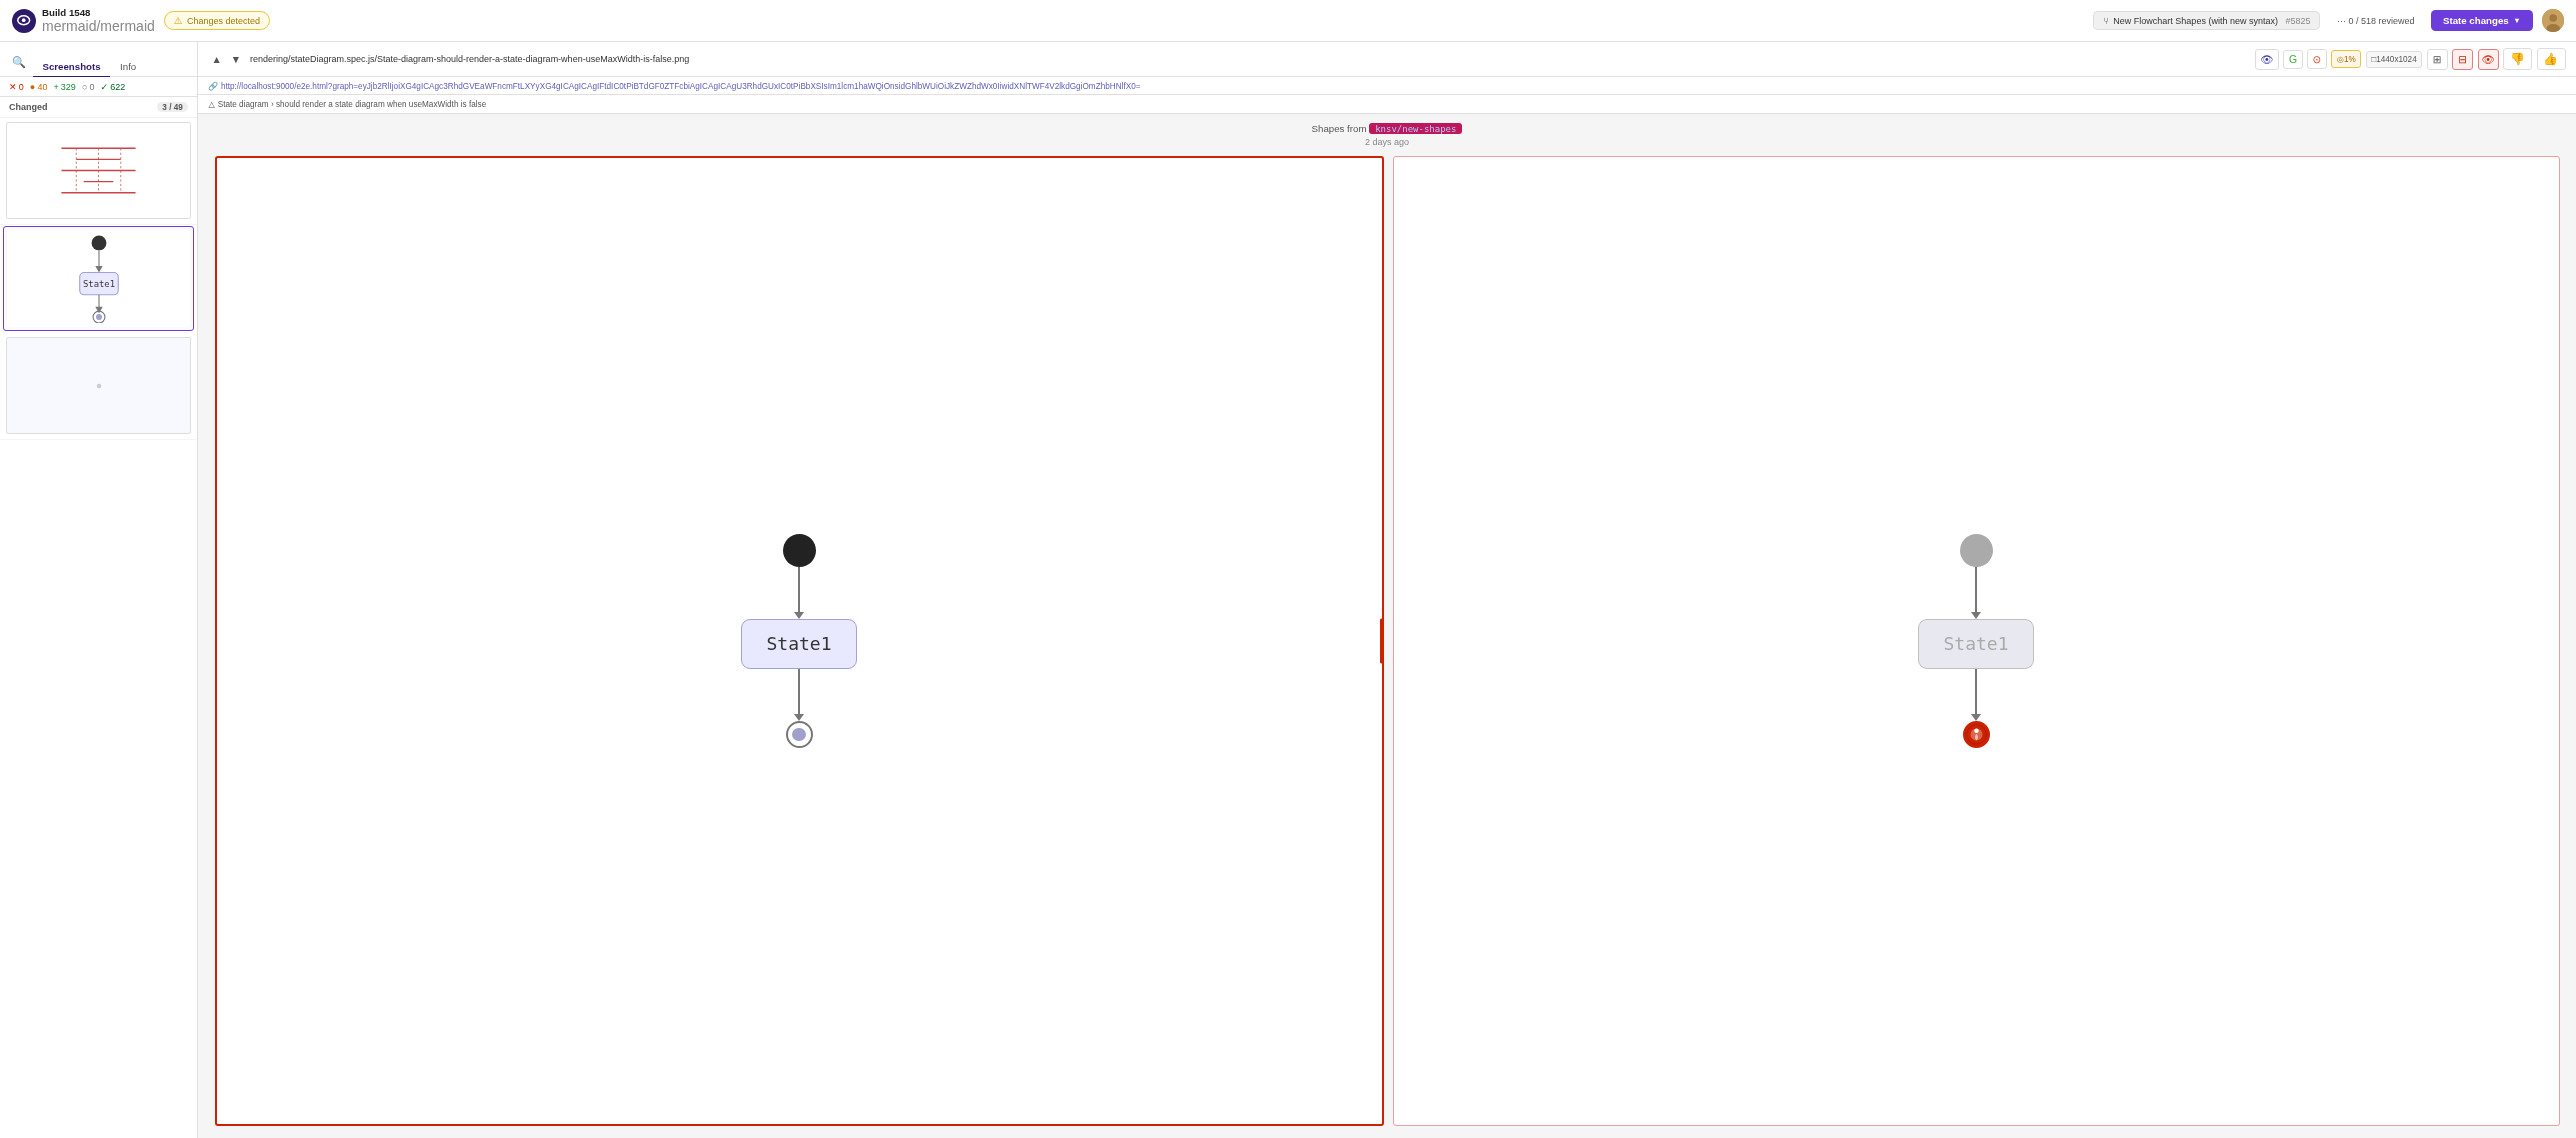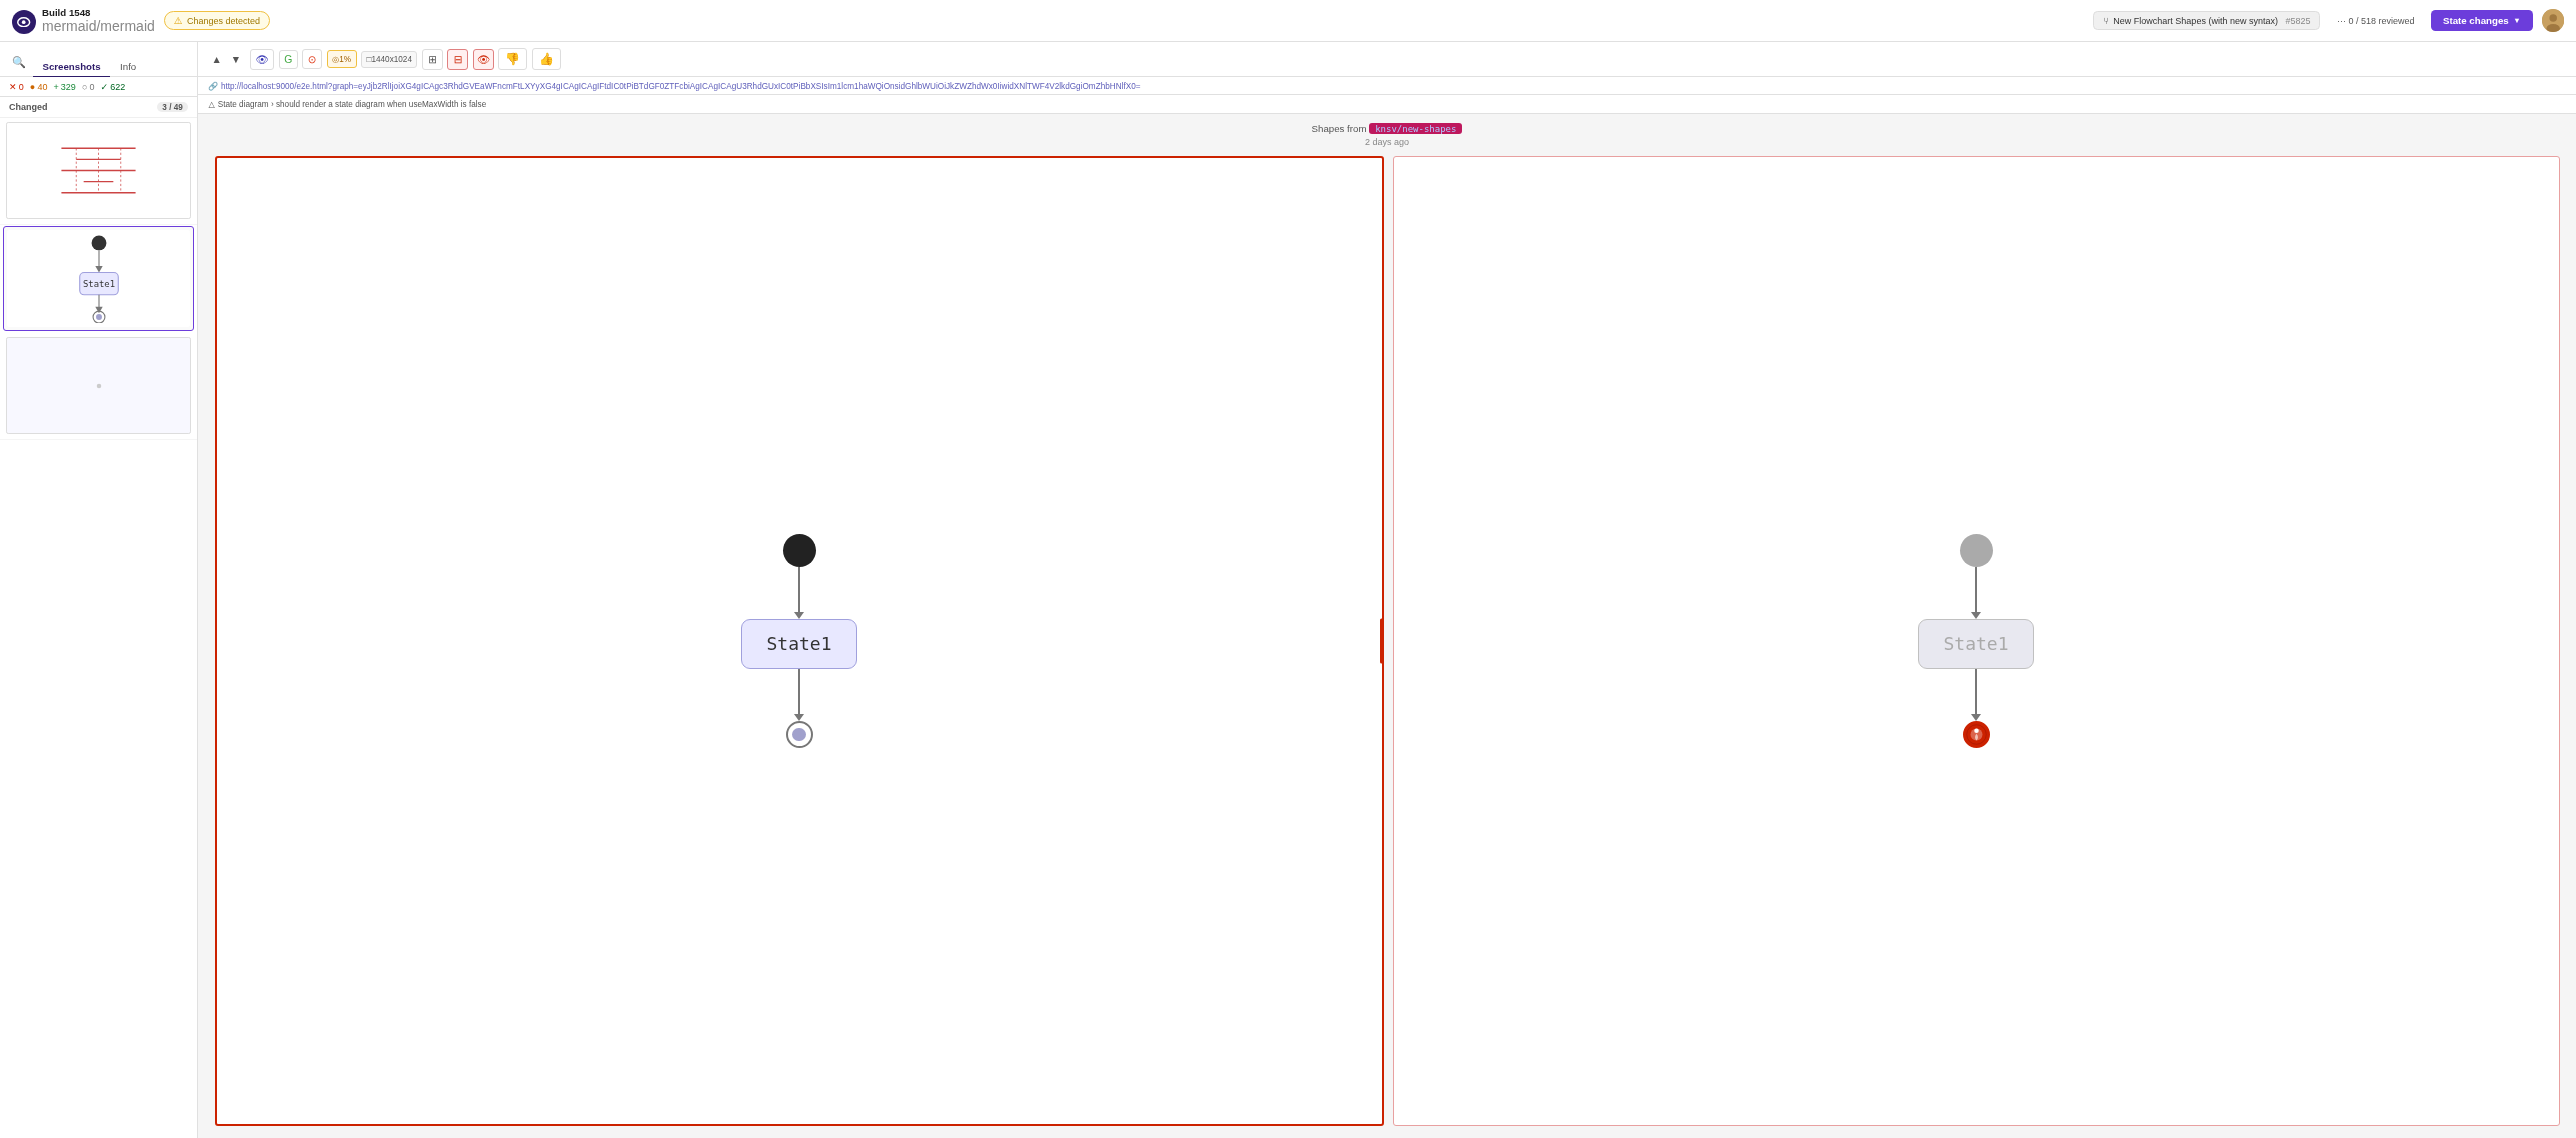--- a/index.html
+++ b/index.html
@@ -3,21 +3,21 @@
   <meta charset="utf-8">
   <style>
     * { box-sizing: border-box; margin: 0; padding: 0; }
     body { font-family: -apple-system, BlinkMacSystemFont, 'Segoe UI', sans-serif; background: #f5f5f5; height: 100vh; overflow: hidden; display: flex; flex-direction: column; }
 
     
     .top-nav {
       display: flex; align-items: center; background: #fff; border-bottom: 0.7px solid #e0e0e0;
       padding: 0 12px; height: 42px; gap: 9px; flex-shrink: 0;
     }
-    .logo-area { display: flex; align-items: flex-end; gap: 6px; }
+    .logo-area { display: flex; align-items: center; gap: 6px; }
     .logo-icon { width: 24px; height: 24px; background: #2d1b69; border-radius: 50%; display: flex; align-items: center; justify-content: center; color: white; font-size: 10.4px; font-weight: bold; }
     .build-info { display: flex; flex-direction: column; }
     .build-title { font-size: 9.7px; font-weight: 600; color: #222; }
     .build-repo { font-size: 14px; color: #888; }
     .changes-badge {
       display: flex; align-items: center; gap: 4.5px; background: #fffbe6; border: 0.7px solid #f0c040;
       border-radius: 15px; padding: 3px 9px; font-size: 9px; color: #a07800; cursor: pointer;
     }
     .changes-badge .warn-icon { color: #e0a000; font-size: 9.7px; }
     .nav-spacer { flex: 1; }
@@ -234,20 +234,21 @@
     </div>
   </div>
 
   <div class="content-area">
 
     <div class="file-header">
       <div class="nav-arrows">
         <button class="nav-arrow">▲</button>
         <button class="nav-arrow">▼</button>
       </div>
+      <span class="file-path">rendering/stateDiagram.spec.js/State-diagram-should-render-a-state-diagram-when-useMaxWidth-is-false.png</span>
       <div class="file-actions">
         <div class="icon-btn" style="color:#2d2db0;">👁</div>
         <div class="icon-btn" style="color:#4a4;">G</div>
         <div class="icon-btn" style="color:#e04020;">⊙</div>
         <div class="icon-btn" style="font-size:8.2px; background:#fff8e8; border-color:#f0c040; color:#a06000;">
           <span>◎</span>
           <span>1%</span>
         </div>
         <div class="icon-btn" style="font-size:8.2px; background:#f8f8f8; color:#555;">
           <span>□</span>

